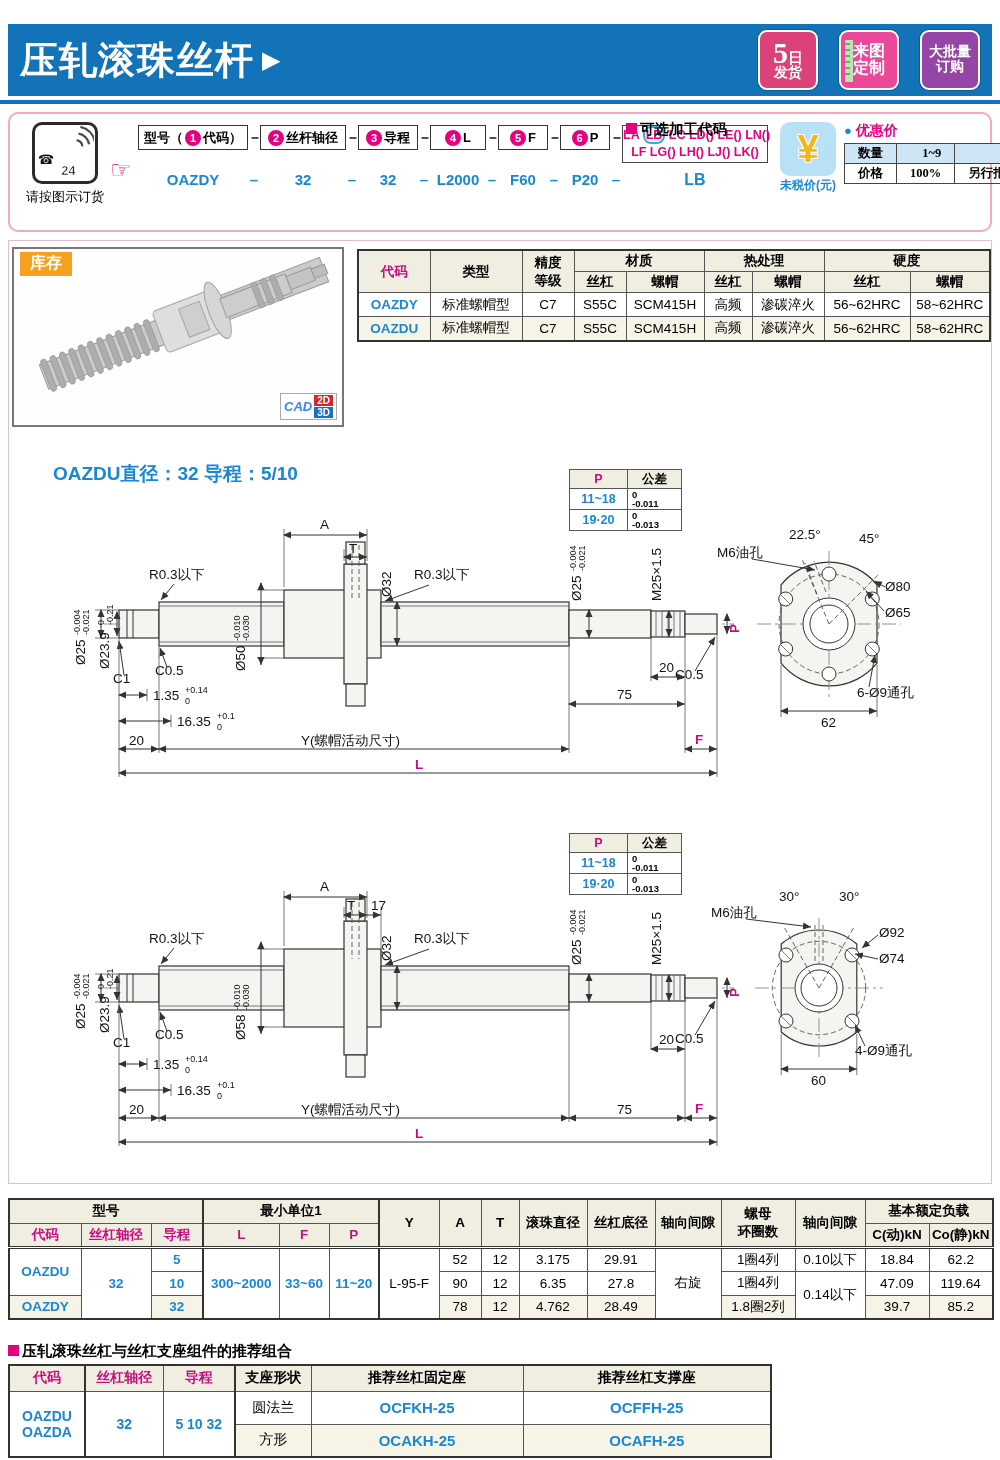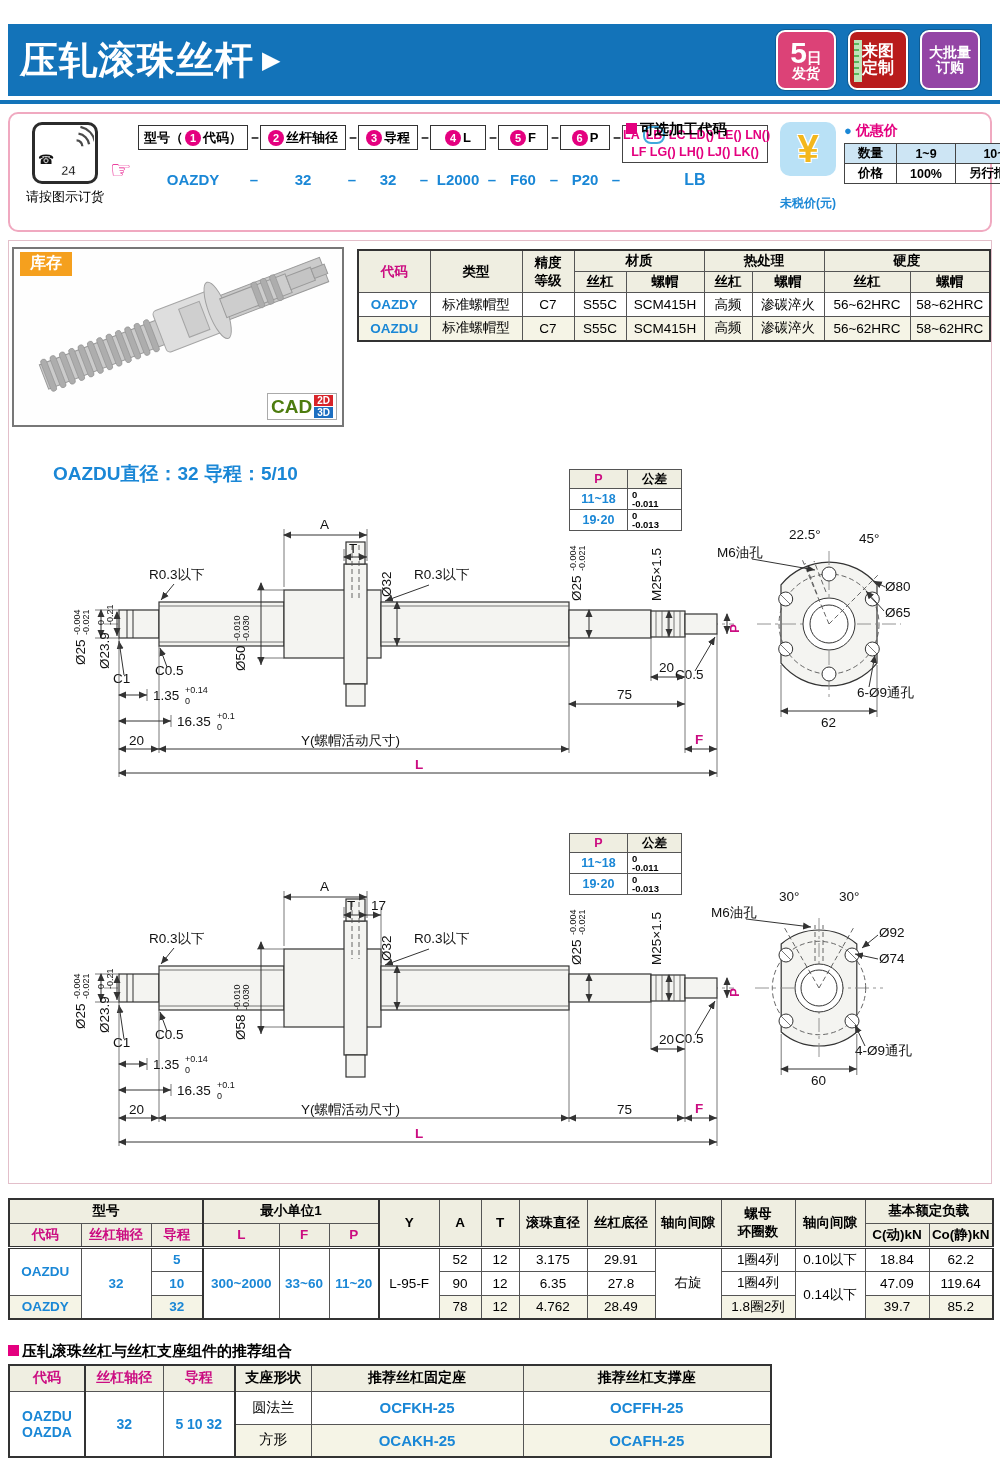--- a/index.html
+++ b/index.html
@@ -6,24 +6,24 @@
   body { background:#fff; font-family:"Liberation Sans", sans-serif; }
   .page { position:relative; width:1000px; height:1460px; background:#fff; overflow:hidden; }
 
   
   .header-band { position:absolute; left:8px; top:24px; width:984px; height:72px; background:#1373b9; display:flex; align-items:center; padding:0 12px; }
   .hdr-title { color:#fff; font-size:38px; font-weight:bold; letter-spacing:1px; white-space:nowrap; }
   .hdr-arrow { color:#fff; font-size:24px; margin:0 8px; }
   .hdr-sub { color:#fff; line-height:1.12; }
   .hdr-sub1 { font-size:26px; font-weight:bold; }
   .hdr-sub2 { font-size:18px; font-weight:bold; }
-  .badges { margin-left:auto; display:flex; gap:12px; }
+  .badges { margin-left:auto; display:flex; gap:21px;font-family:Liberation Serif, serif; }
   .badge { width:60px; height:60px; border-radius:9px; border:2px solid #fff; box-shadow:0 0 0 1px rgba(0,0,0,.2); color:#fff; font-weight:bold; display:flex; flex-direction:column; align-items:center; justify-content:center; line-height:1.05; position:relative; text-align:center; }
   .badge-pink { background:#dc4277; }
-  .badge-green { background:#b91c1c; }
+  .badge-green { background:#ec4899; }
   .badge-purple { background:#9445a5; }
   .b1-num { font-size:30px; line-height:0.9; }
   .b1-day { font-size:15px; }
   .b1-l2 { font-size:14px; }
   .b2-line { font-size:16px; }
   .b3-line { font-size:14px; letter-spacing:0; }
   .mini-icon { position:absolute; left:3px; top:8px; }
   .header-line { position:absolute; left:0; top:100px; width:1000px; height:4px; background:#1373b9; }
 
   
@@ -42,33 +42,33 @@
   .mbox { border:1.5px solid #333; height:25px; font-size:13px; font-weight:bold; display:flex; align-items:center; justify-content:center; gap:2px; white-space:nowrap; }
   .mdash { font-size:14px; font-weight:bold; line-height:25px; }
   .codes-box { border:1.5px solid #444; height:38px; font-size:12.5px; font-weight:bold; color:#e4007f; line-height:17px; white-space:nowrap; padding-top:1px; }
   .lb-circ { border:2px solid #3fa9dc; border-radius:8px; padding:0 1px; }
   .vals { display:flex; margin-top:8px; }
   .vcell { flex:none; text-align:center; color:#1a87d6; font-size:15px; font-weight:bold; }
   .price-col { width:204px; flex:none; display:flex; gap:8px; padding-top:2px; }
   .yen-wrap { width:62px; text-align:center; }
   .yen-box { width:56px; height:54px; background:#b9e1f6; border-radius:10px; margin:0 auto; display:flex; align-items:center; justify-content:center; }
   .yen { color:#f3b71c; font-size:38px; font-weight:bold; text-shadow:-1px -1px 0 #fff, 1px -1px 0 #fff, -1px 1px 0 #fff, 1px 1px 0 #fff; }
-  .tax-note { color:#1a87d6; font-weight:bold; font-size:12px; margin-top:19px; white-space:nowrap; }
+  .tax-note { color:#1a87d6; font-weight:bold; font-size:12px; margin-top:1px; white-space:nowrap; }
   .disc-title { font-size:14px; font-weight:bold; color:#e4007f; white-space:nowrap; }
   .disc-dot { color:#1a87d6; font-size:13px; }
   .disc-table { border-collapse:collapse; margin-top:3px; font-size:12.5px; font-weight:bold; }
-  .disc-table td { border:1.5px solid #444; padding:1px 13px; text-align:center; white-space:nowrap; }
+  .disc-table td { border:1.5px solid #444; padding:1px 13px; text-align:right; white-space:nowrap;font-family:Liberation Serif, serif; }
   .disc-table tr:first-child td { background:#cde5f4; }
 
   
   .mid-box { position:absolute; left:8px; top:240px; width:984px; height:944px; border:1px solid #e3bfca; }
   .photo-box { position:absolute; left:3px; top:6px; width:332px; height:180px; border:2px solid #777; background:#fefefe; }
   .stock-badge { position:absolute; left:6px; top:3px; background:#f5a01e; color:#fff; font-weight:bold; font-size:16px; padding:1px 10px 2px; z-index:3; }
   .cad-badge { position:absolute; right:5px; bottom:5px; display:flex; align-items:center; border:1px solid #aaa; background:#fff; padding:1px 3px; gap:2px; }
-  .cad-label { font-weight:bold; font-size:19px; color:#4d7c0f; }
+  .cad-label { font-weight:bold; font-size:13px; color:#3b82f6;font-style:italic; }
   .cad-2d3d { display:flex; flex-direction:column; gap:1px; }
   .cad-2d, .cad-3d { color:#fff; font-size:10px; font-weight:bold; padding:0 3px; line-height:11px; }
   .cad-2d { background:#d8242a; }
   .cad-3d { background:#1d6fc1; }
 
   table.data { border-collapse:collapse; text-align:center; }
   table.data td { border:1px solid #555; }
   .spec-table { position:absolute; left:348px; top:8px; font-size:13.5px; }
   .spec-table td { padding:1px 2px; height:20px; }
   .hdr-bg { background:#efeee1; font-weight:bold; }

